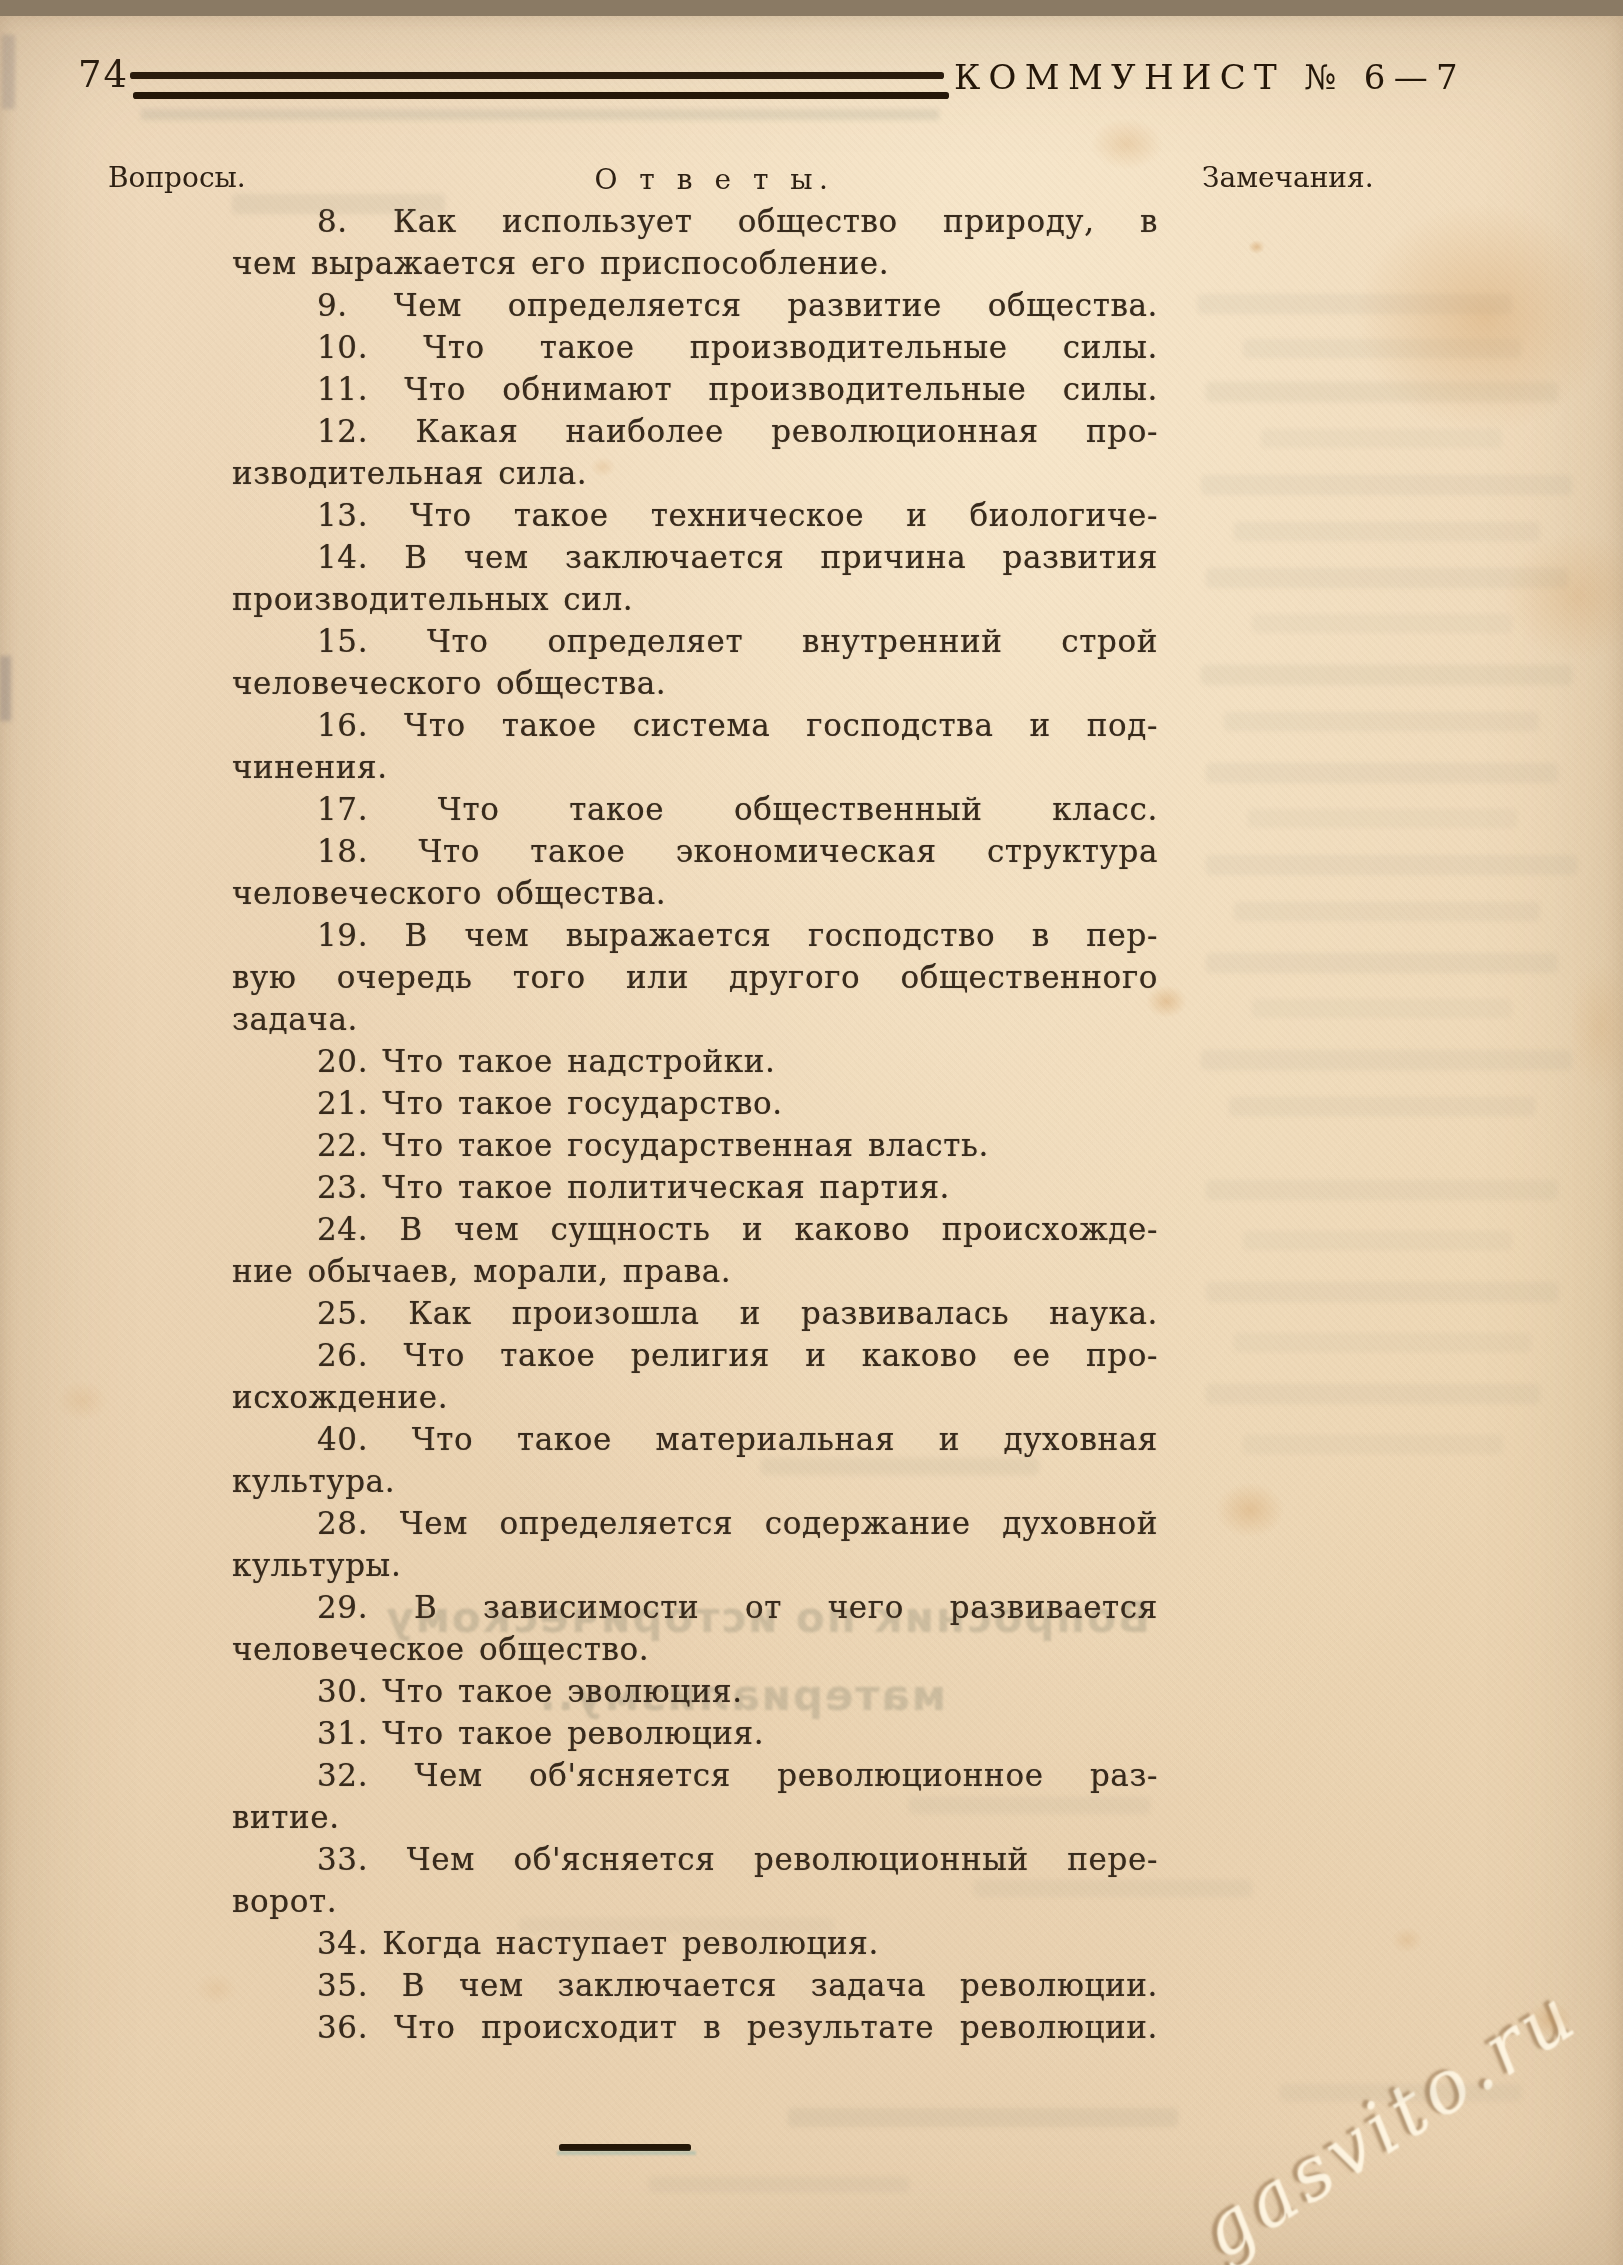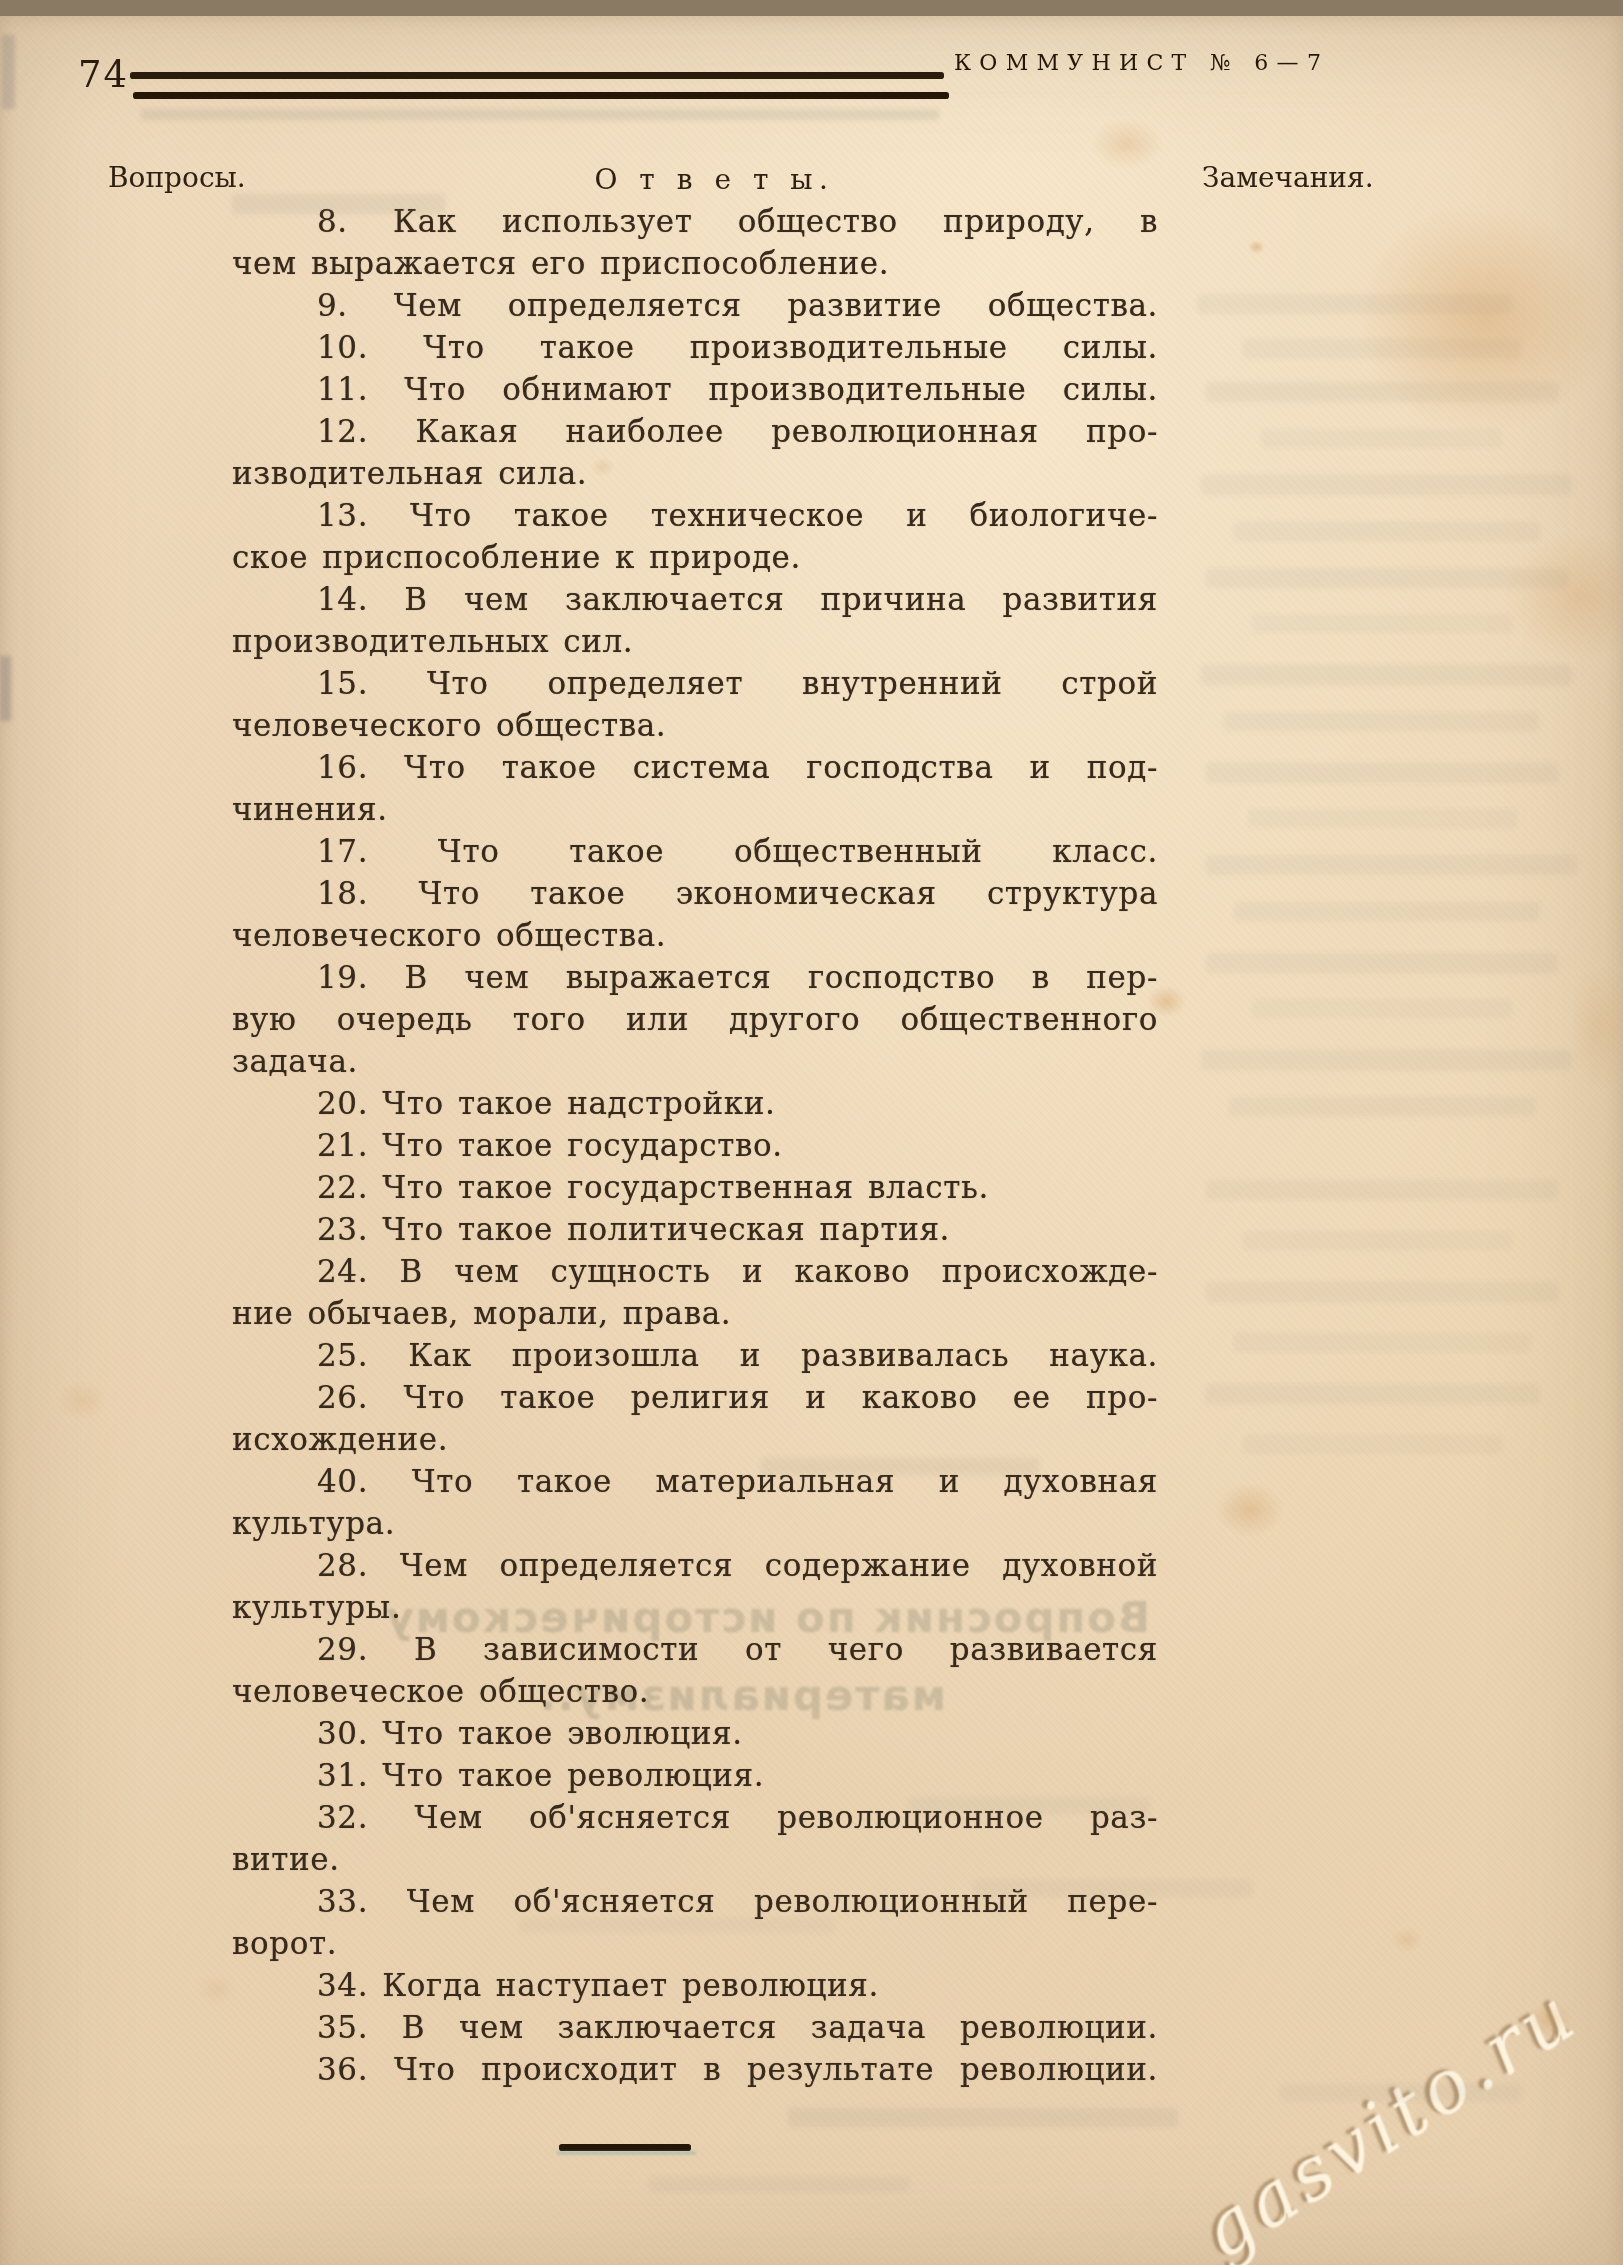--- a/index.html
+++ b/index.html
@@ -22,21 +22,21 @@
     background:
       repeating-linear-gradient(47deg, rgba(155,125,90,0.030) 0 1.9px, rgba(0,0,0,0) 1.9px 5.6px),
       repeating-linear-gradient(-43deg, rgba(255,246,226,0.045) 0 0.9px, rgba(0,0,0,0) 0.9px 4.6px);
   }
   .abs{position:absolute;}
   
   .pagenum{left:78px;top:37px;font-size:37px;letter-spacing:1.9px;color:#2a1d10;}
   .rule-top{left:130px;top:56px;width:814px;height:7.4px;background:#2a1c0d;border-radius:2.8px;}
   .rule-bot{left:133px;top:76px;width:816px;height:7.4px;background:#241708;border-radius:2.8px;}
   .rule-echo{left:141px;top:93px;width:798px;height:11px;background:rgba(130,136,126,0.16);filter:blur(2.8px);}
-  .journal{left:954px;top:34px;font-size:22px;letter-spacing:8.3px;color:#241709;white-space:nowrap;}
+  .journal{left:954px;top:41px;font-size:34px;letter-spacing:8.3px;color:#241709;white-space:nowrap;}
   
   .colhead{font-size:28px;color:#2e2114;white-space:nowrap;}
   .ch-q{left:108px;top:145px;}
   .ch-a{left:557px;top:147px;width:315px;text-align:center;letter-spacing:6.5px;}
   .ch-r{left:1202px;top:145px;}
   
   .qlist{left:232px;top:187px;width:926px;}
   .line{
     height:42px;
     font-size:31px;
@@ -103,21 +103,20 @@
 
   <div class="abs qlist">
       <div class="line fill indent">8. Как использует общество природу, в</div>
       <div class="line">чем выражается его приспособление.</div>
       <div class="line fill indent">9. Чем определяется развитие общества.</div>
       <div class="line fill indent">10. Что такое производительные силы.</div>
       <div class="line fill indent">11. Что обнимают производительные силы.</div>
       <div class="line fill indent">12. Какая наиболее  революционная про-</div>
       <div class="line">изводительная сила.</div>
       <div class="line fill indent">13. Что такое техническое и биологиче-</div>
-      <div class="line">ское приспособление к природе.</div>
       <div class="line fill indent">14. В чем заключается причина развития</div>
       <div class="line">производительных сил.</div>
       <div class="line fill indent">15. Что определяет внутренний строй</div>
       <div class="line">человеческого общества.</div>
       <div class="line fill indent">16. Что такое система господства и под-</div>
       <div class="line">чинения.</div>
       <div class="line fill indent">17. Что такое общественный класс.</div>
       <div class="line fill indent">18. Что такое экономическая структура</div>
       <div class="line">человеческого общества.</div>
       <div class="line fill indent">19. В чем выражается  господство в пер-</div>

